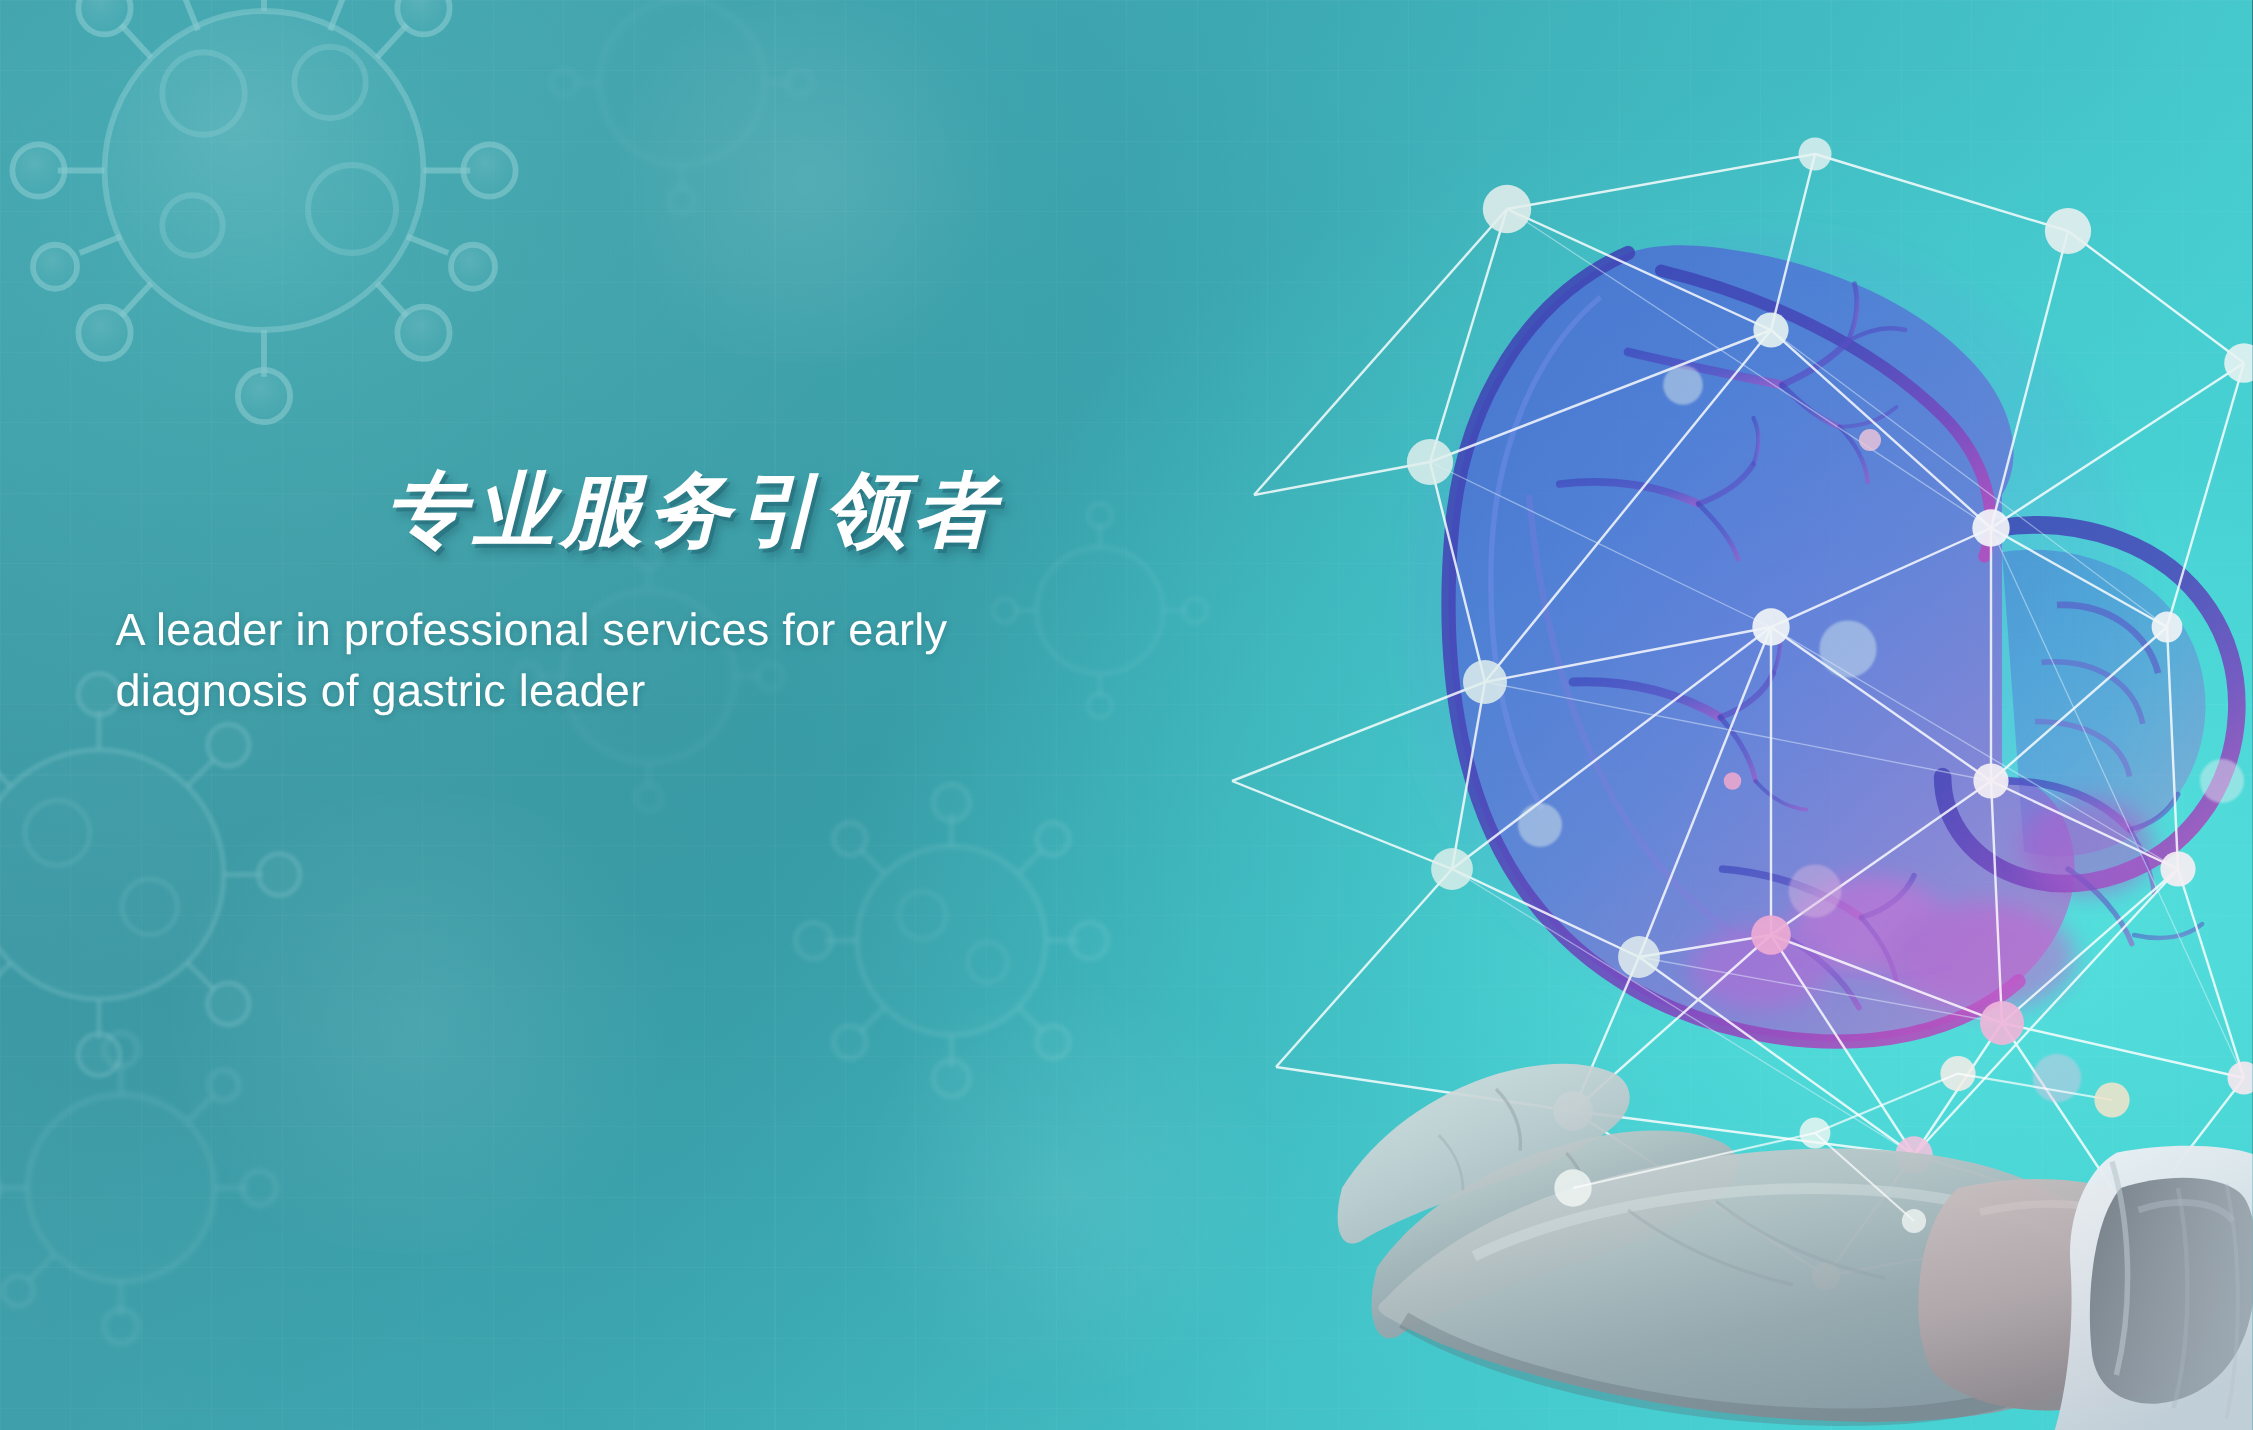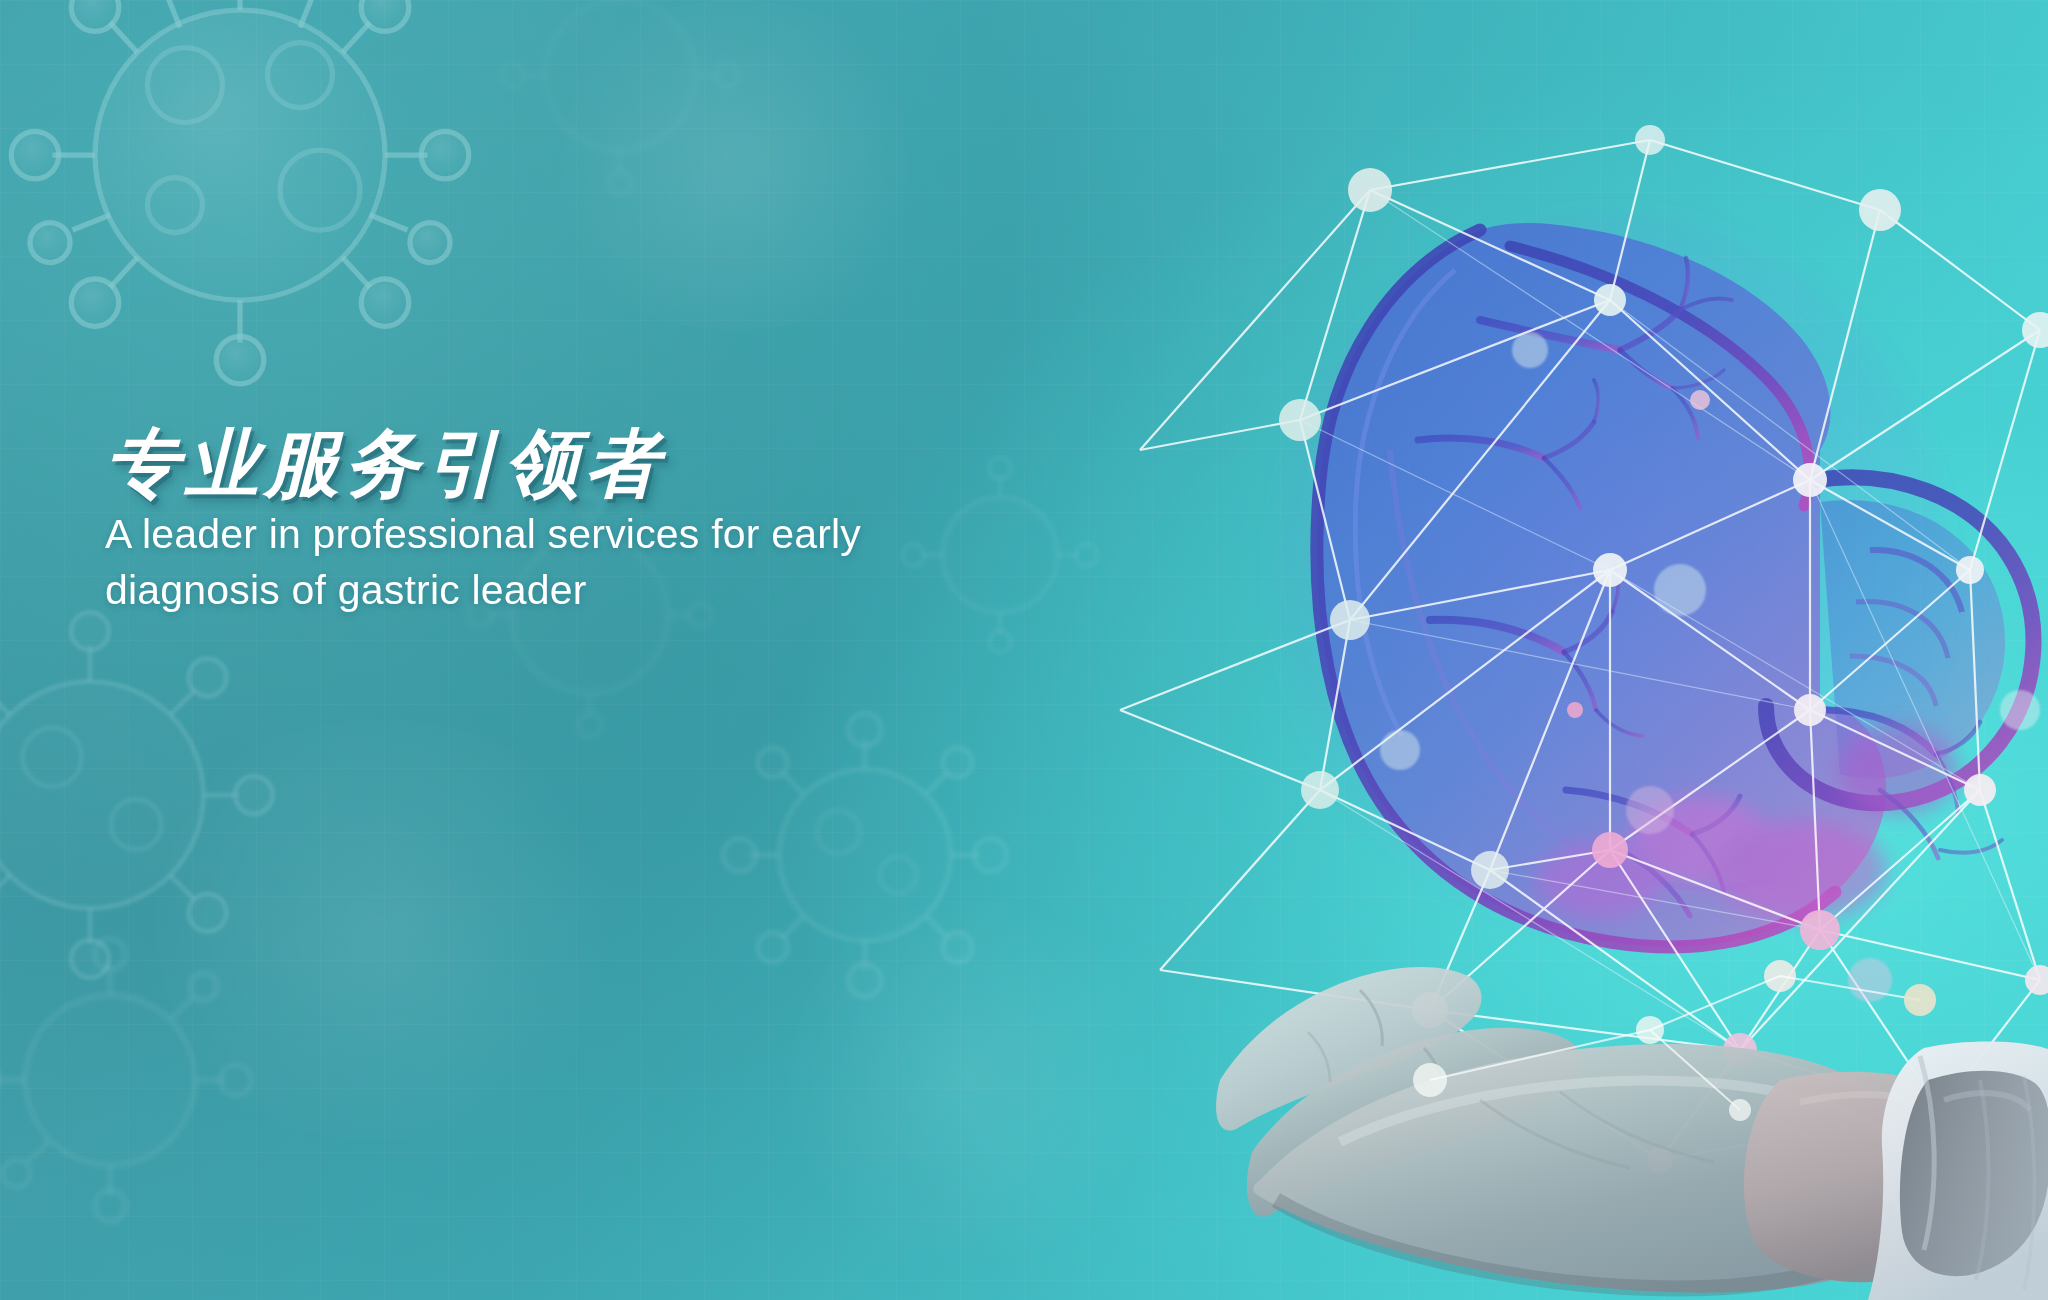--- a/index.html
+++ b/index.html
@@ -75,23 +75,24 @@
     font-weight: 700;
     font-style: italic;
     font-size: 74px;
     line-height: 1.12;
     letter-spacing: 6px;
     white-space: nowrap;
     text-shadow:
       3px 4px 0 rgba(34,104,118,0.55),
       5px 7px 9px rgba(20,70,82,0.35);
   }
-  .headline.line-2 { margin-top: 8px; }
+  .headline.line-2 { margin-top: 8px; text-align: center; }
 
   .subhead {
+    margin-top: 38px;
     color: #ffffff;
     font-size: 41px;
     font-weight: 400;
     line-height: 1.38;
     letter-spacing: 0.2px;
     max-width: 1010px;
     text-shadow: 0 2px 6px rgba(25,80,92,0.32);
   }
 
   

